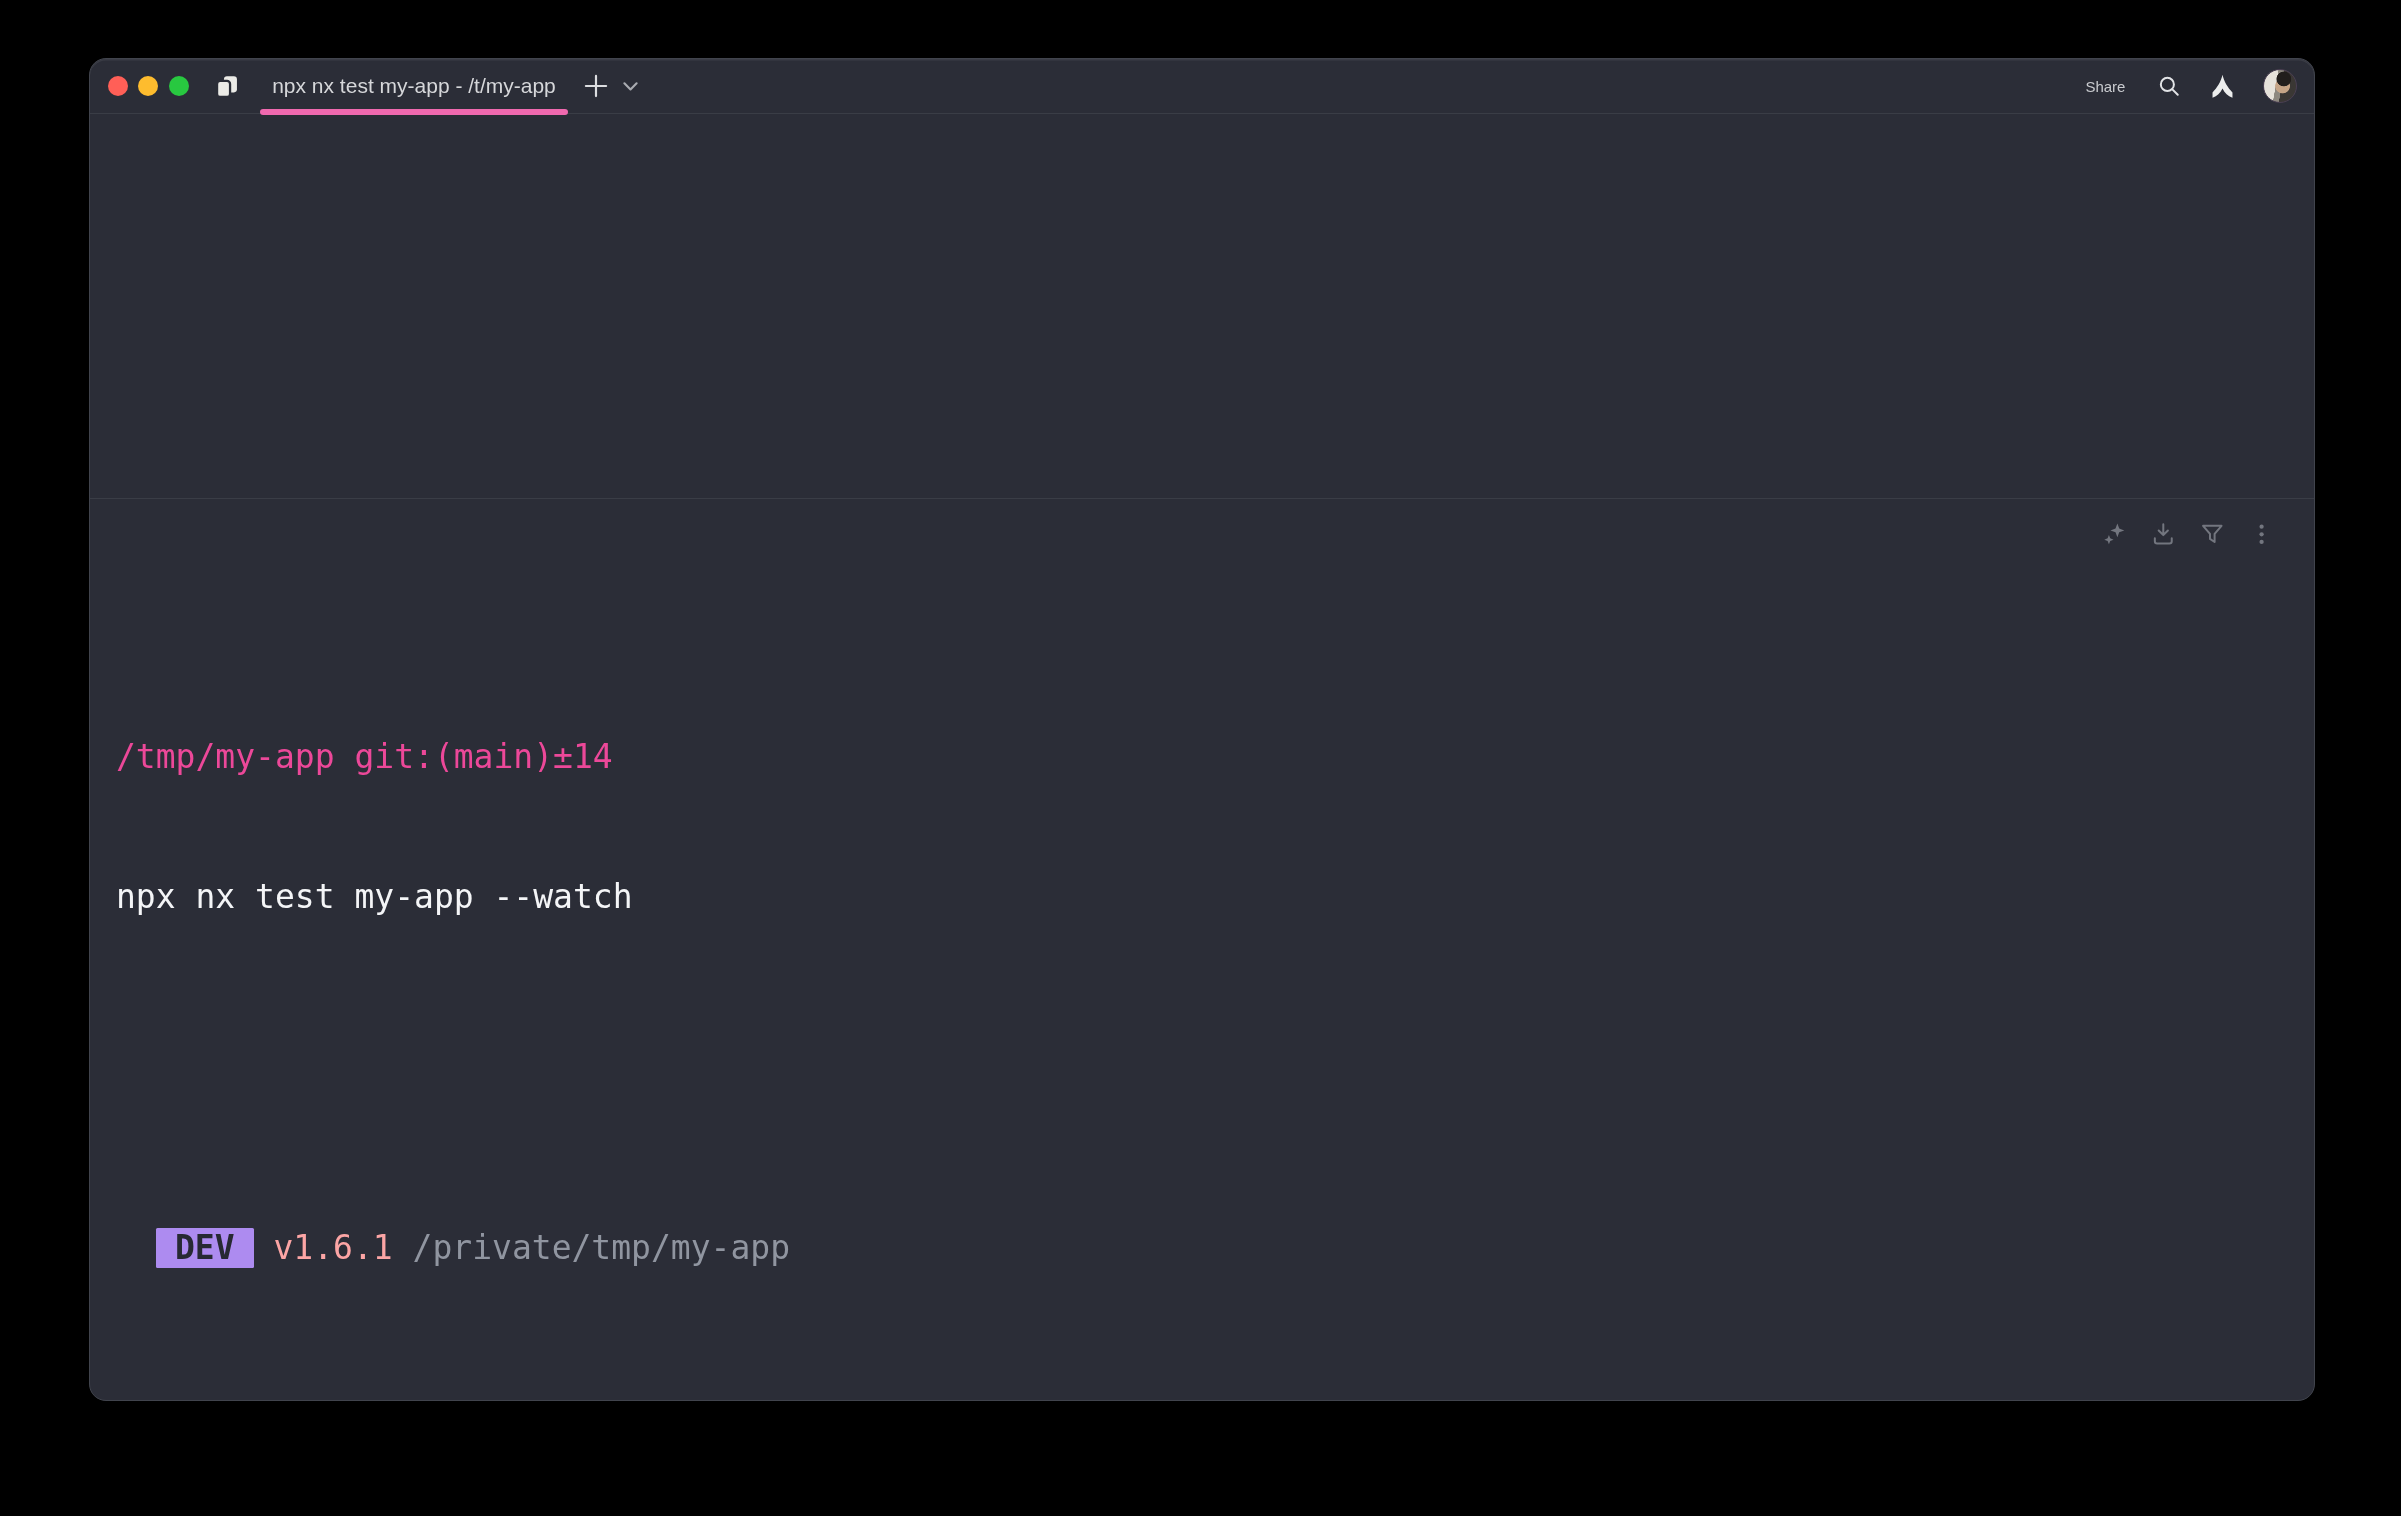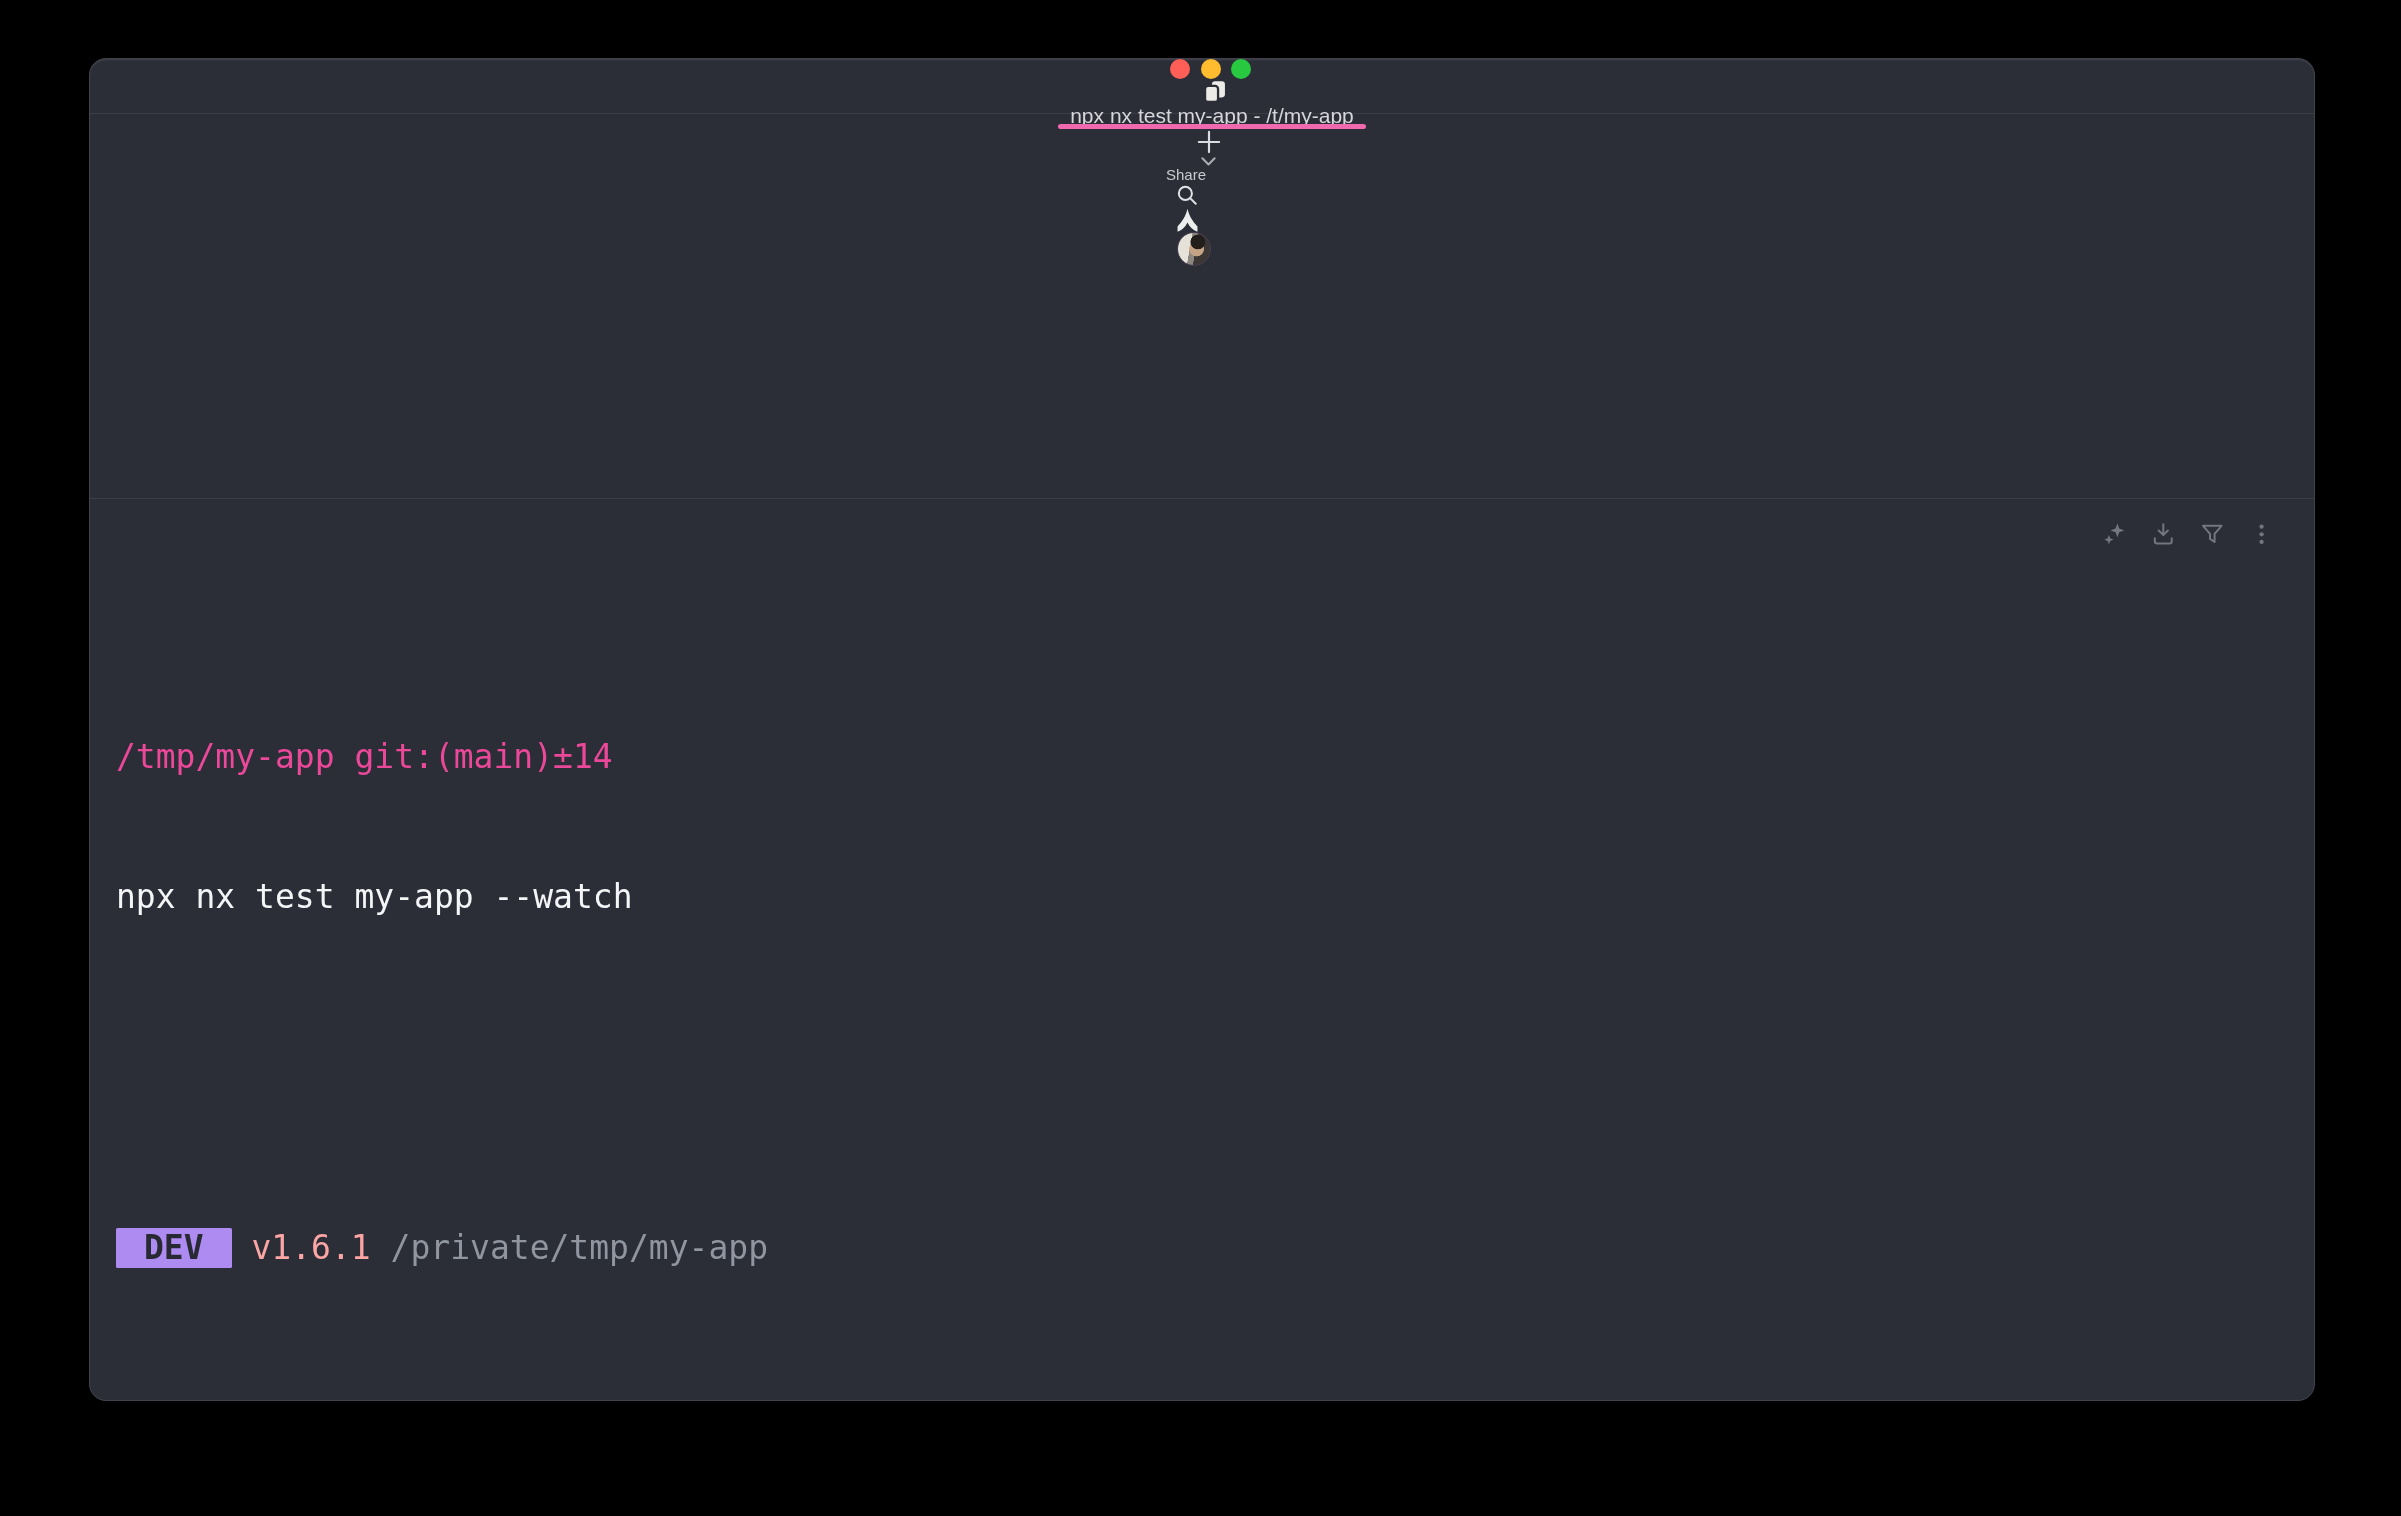--- a/index.html
+++ b/index.html
@@ -3,21 +3,21 @@
 <meta charset="utf-8">
 <style>
   html,body{margin:0;padding:0;background:#000;}
   .stage{position:relative;width:2401px;height:1516px;background:#000;overflow:hidden;
          font-family:"Liberation Sans",sans-serif;}
   .window{position:absolute;left:89px;top:58px;width:2226px;height:1343px;
           background:#2b2d37;border:1.5px solid #41444d;border-radius:17px;
           box-sizing:border-box;overflow:hidden;
           box-shadow:inset 0 1.5px 0 rgba(255,255,255,.07);}
   
-  .tabbar{height:54px;border-bottom:1.5px solid #3a3d46;display:flex;align-items:center;position:relative;flex-direction:column;}
+  .tabbar{height:54px;border-bottom:1.5px solid #3a3d46;display:flex;align-items:center;position:relative;}
   .lights{display:flex;gap:10.7px;margin-left:17.6px;}
   .light{width:20px;height:20px;border-radius:50%;}
   .light.red{background:#ff5f57}.light.yellow{background:#febc2e}.light.grn{background:#28c840}
   .icon{display:inline-flex;align-items:center;justify-content:center;}
   .pages{margin-left:25px;}
   .tab{margin-left:20px;width:308px;height:100%;position:relative;
        display:flex;align-items:center;justify-content:center;}
   .tab-title{font-size:21px;color:#d6d7da;white-space:nowrap;}
   .tab-underline{position:absolute;left:0;bottom:-1.5px;width:100%;height:5.4px;
                  background:#f069af;border-radius:3.1px;}
@@ -38,21 +38,21 @@
          padding:32px 0 0 26px;
          font-family:"DejaVu Sans Mono","Liberation Mono",monospace;
          font-size:33px;line-height:41px;color:#edeef1;white-space:pre;}
   .line{height:41px;}
   .prompt{color:#ec4899;}
   .command{margin-top:17px;font-weight:normal;color:#f4f5f7;}
   .output{margin-top:64px;}
   .g1{color:#9095a0;}
   .purple{color:#fca5a5;}
   .badge{display:inline-block;height:40px;line-height:40px;font-weight:bold;border-radius:1.5px;}
-  .badge-dev{background:#ad8bf0;color:#272933;padding:0 28px;}
+  .badge-dev{background:#ad8bf0;color:#272933;padding:0 19px;margin-left:40px;}
   .block-toolbar{position:absolute;top:23px;right:40px;display:flex;gap:24.6px;align-items:center;}
   .block-toolbar .icon{width:24.6px;height:24.6px;}
   svg{display:block;}
 </style>
 </head>
 <body>
 
 <div class="stage">
   <div class="window">
 

